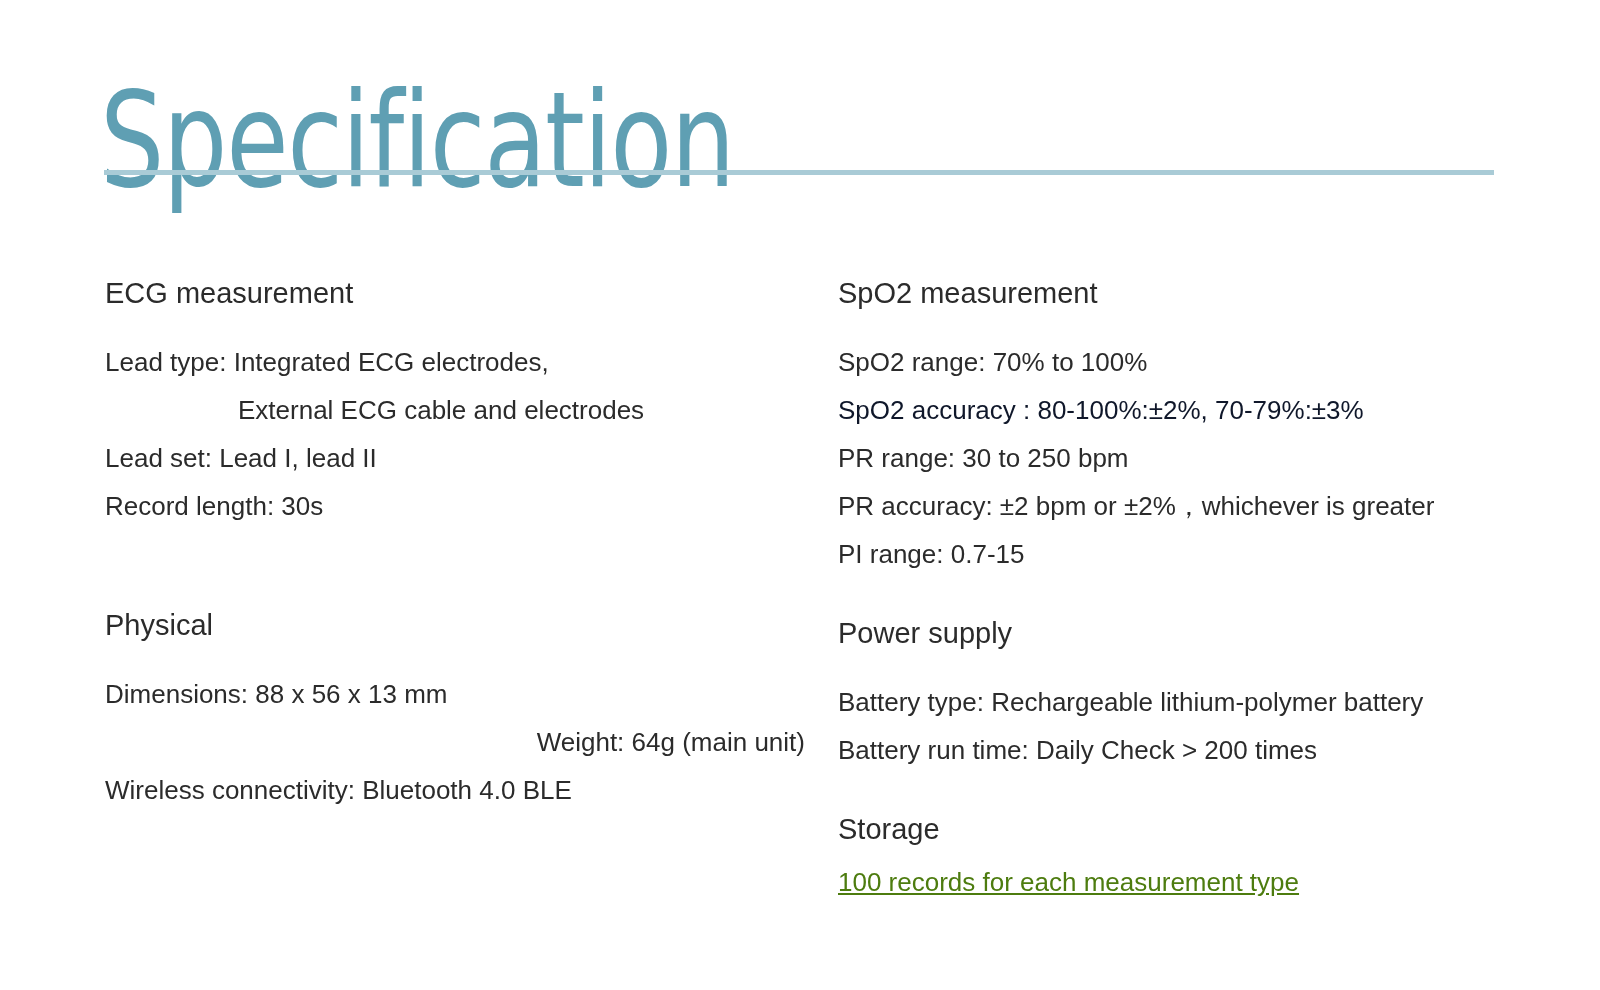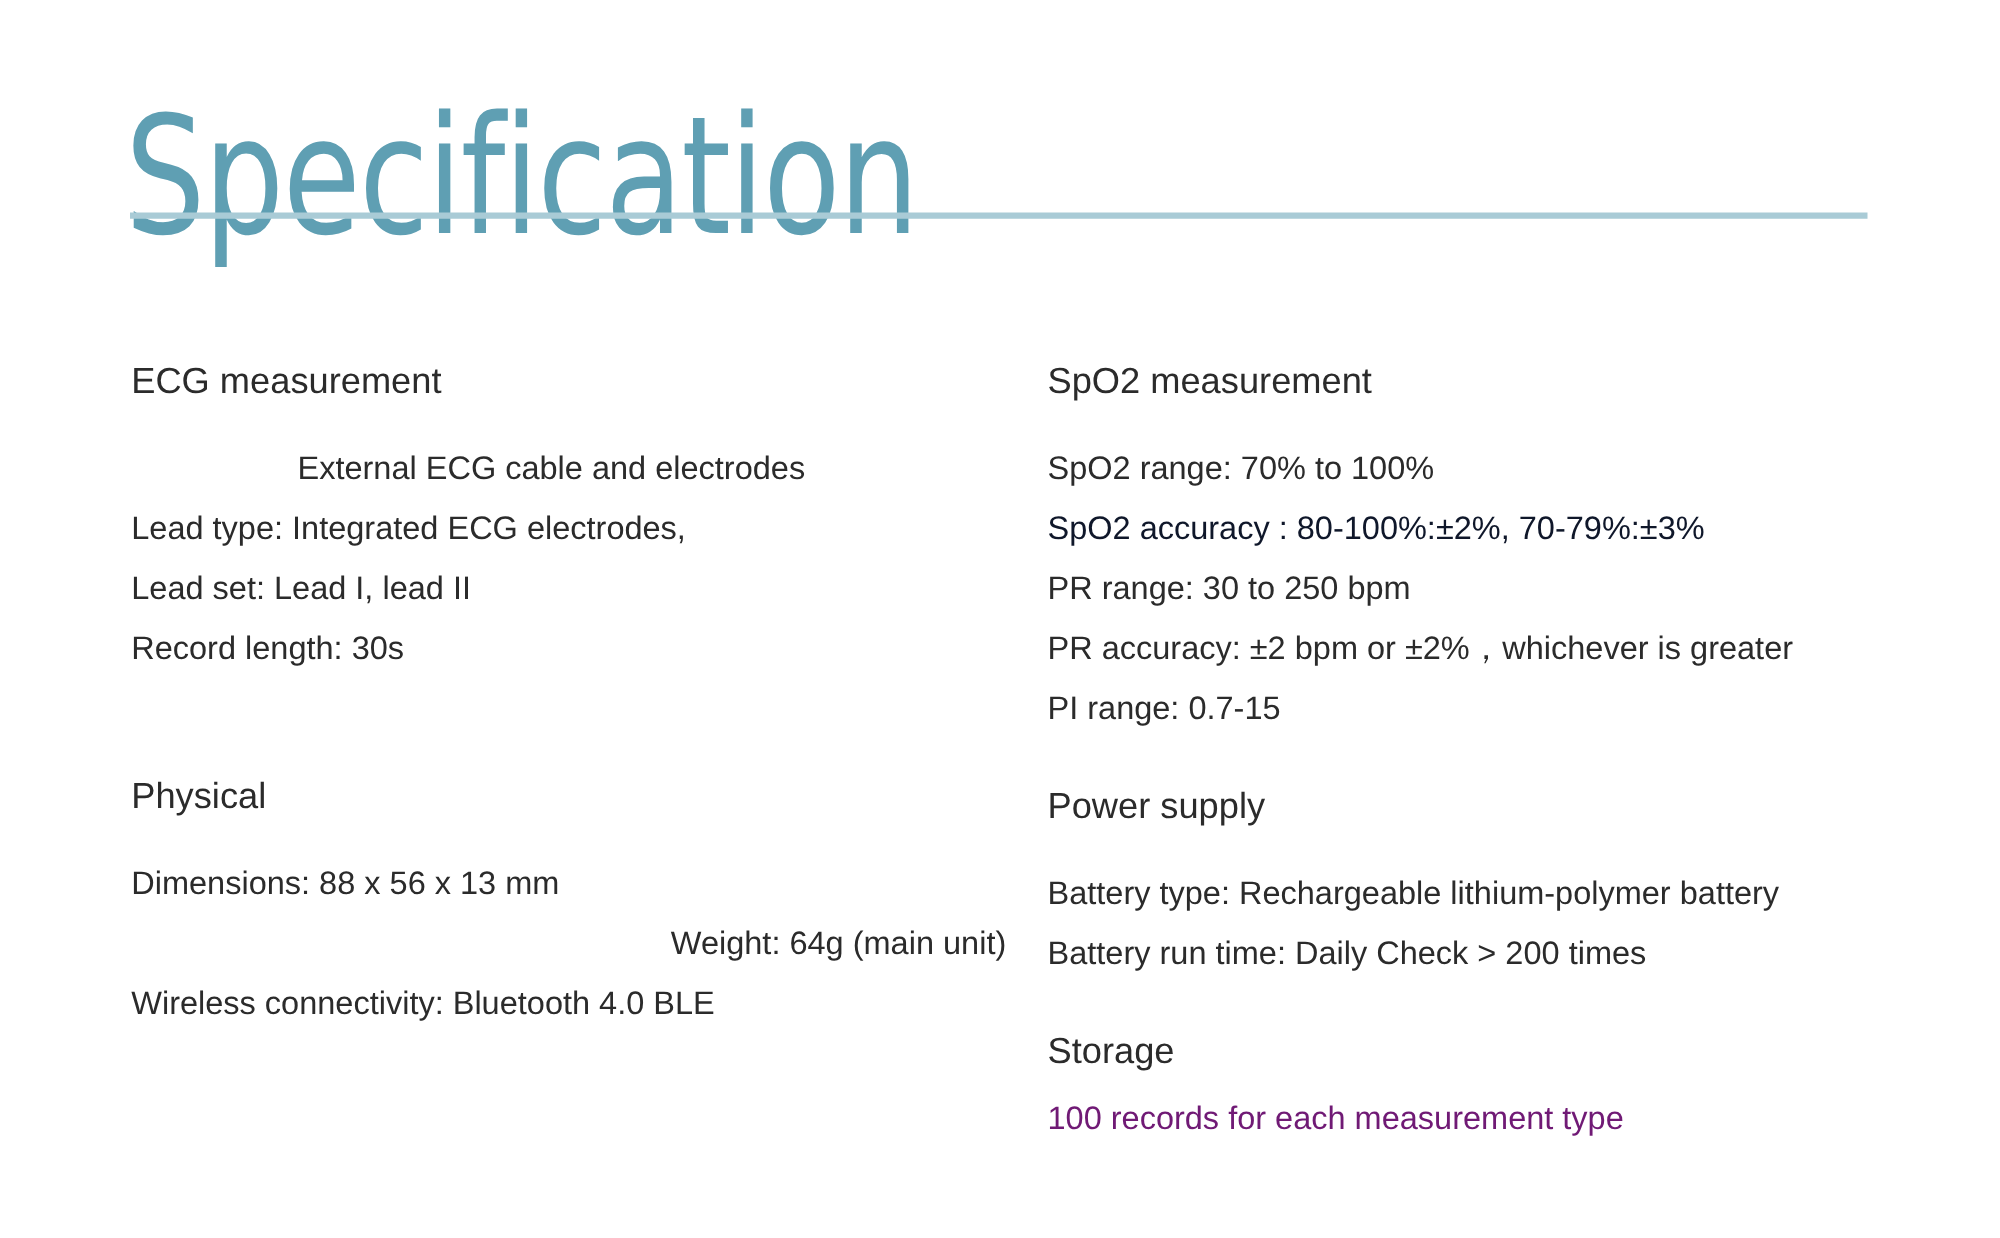--- a/index.html
+++ b/index.html
@@ -45,21 +45,21 @@
     left: 104px;
     top: 170px;
     width: 1390px;
     height: 5px;
     background: #a9cbd6;
   }
 
   
   .col {
     position: absolute;
-    top: 288px;
+    top: 276px;
   }
   .col-left  { left: 105px;  width: 700px; }
   .col-right { left: 838px;  width: 740px; }
 
   .section { margin: 0; }
 
   .section-heading {
     font-size: 29px;
     font-weight: 400;
     line-height: 34px;
@@ -99,22 +99,22 @@
   <h1 class="page-title" style="color: rgb(95, 159, 179);">Specification</h1>
 
   <div class="title-rule" style="background: rgb(169, 203, 214);"></div>
 
   <div class="col col-left">
 
     <div class="section">
       <div class="section-heading" style="color: rgb(43, 43, 43);">ECG measurement</div>
       <div class="gap-heading-to-body"></div>
       <ul class="section-lines">
+        <li class="spec-line" style="color: rgb(43, 43, 43);">Lead type: Integrated ECG electrodes,</li>
         <li class="spec-line indented" style="color: rgb(43, 43, 43);">External ECG cable and electrodes</li>
-        <li class="spec-line" style="color: rgb(43, 43, 43);">Lead type: Integrated ECG electrodes,</li>
         <li class="spec-line" style="color: rgb(43, 43, 43);">Lead set: Lead I, lead II</li>
         <li class="spec-line" style="color: rgb(43, 43, 43);">Record length: 30s</li>
       </ul>
     </div>
 
     <div class="gap-section"></div>
 
     <div class="section">
       <div class="section-heading" style="color: rgb(43, 43, 43); margin-top: 20px;">Physical</div>
       <div class="gap-heading-to-body"></div>
@@ -151,19 +151,19 @@
         <li class="spec-line" style="color: rgb(43, 43, 43);">Battery run time: Daily Check &gt; 200 times</li>
       </ul>
     </div>
 
     <div class="gap-section-small"></div>
 
     <div class="section">
       <div class="section-heading" style="color: rgb(43, 43, 43);">Storage</div>
       <div class="gap-heading-to-body-tight"></div>
       <ul class="section-lines">
-        <li class="spec-line" style="color: #701a75;">100 records for each measurement type</li>
+        <li class="spec-line" style="color: #4d7c0f; text-decoration: underline;">100 records for each measurement type</li>
       </ul>
     </div>
 
   </div>
 
 </div>
 
 </body></html>

